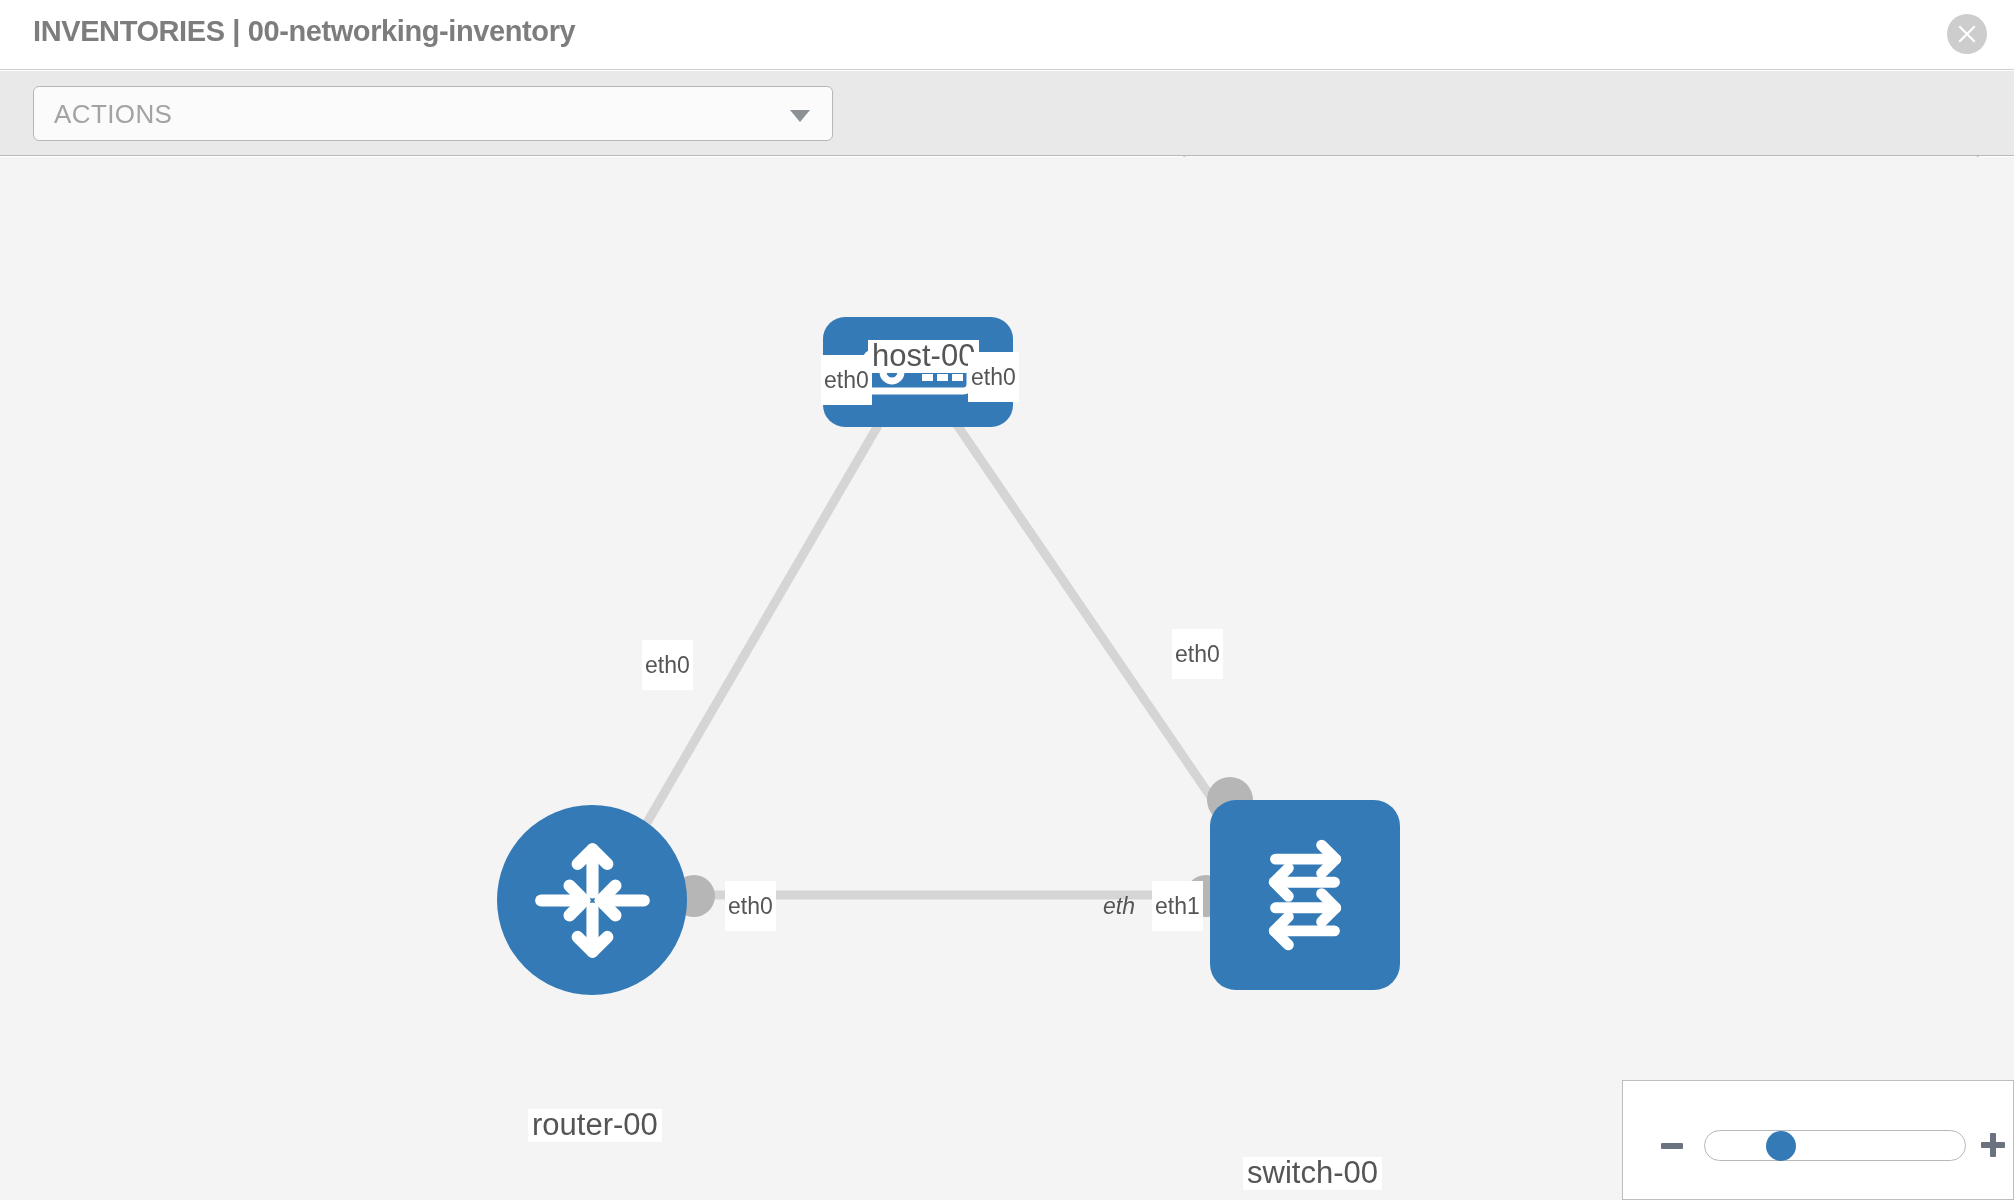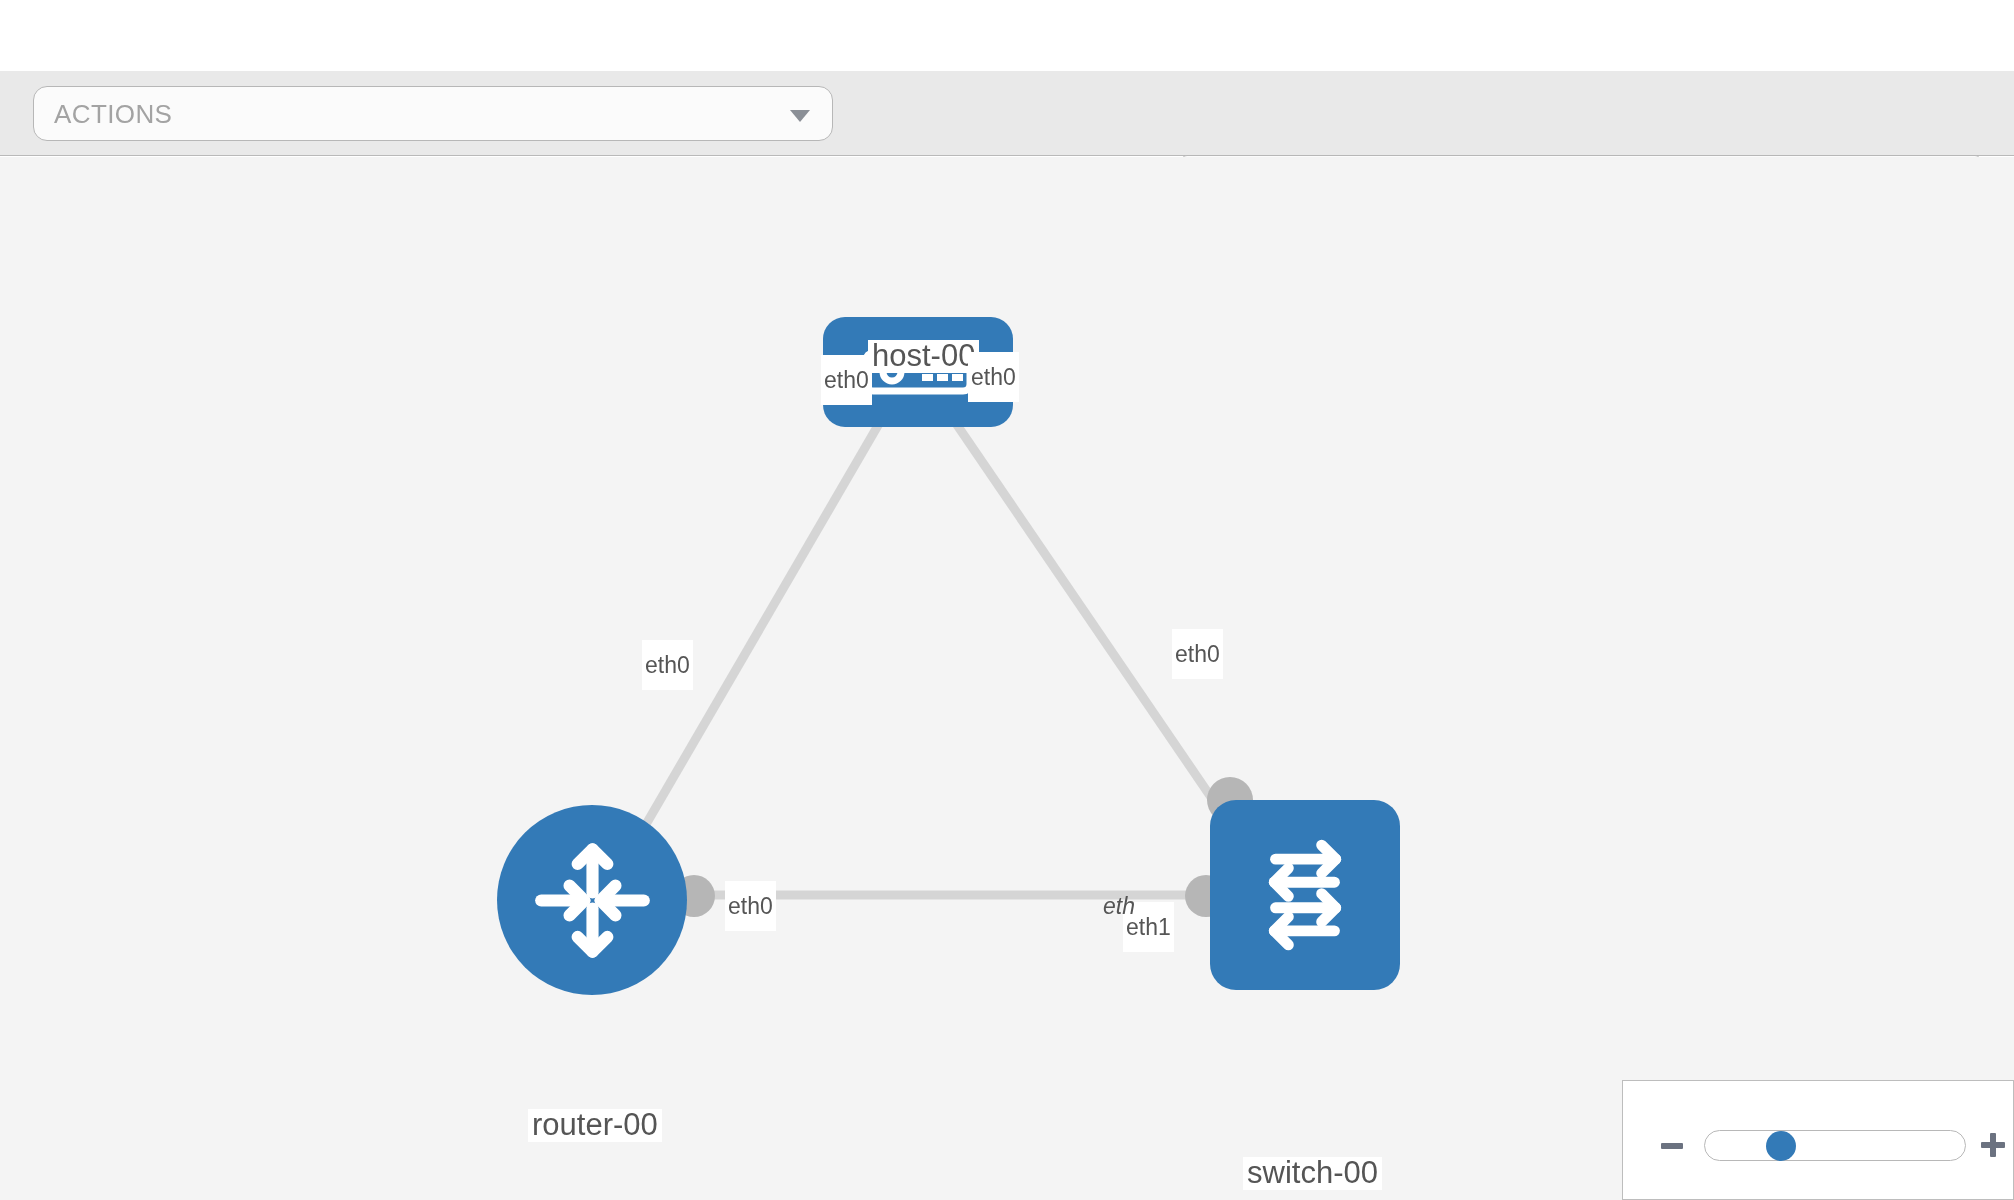--- a/index.html
+++ b/index.html
@@ -39,21 +39,21 @@
     position: absolute; left: 0; top: 71px;
     width: 2014px; height: 85px;
     background: #e9e9e9;
     border-bottom: 1px solid #b9b9b9;
   }
   .actions-select {
     position: absolute; left: 33px; top: 15px;
     width: 800px; height: 55px;
     background: #fbfbfb;
     border: 1px solid #b7b7b7;
-    border-radius: 14px;
+    border-radius: 6px;
     cursor: pointer;
   }
   .actions-select .lbl {
     position: absolute; left: 20px; top: 12px;
     font-size: 26px; color: #a3a3a3;
     letter-spacing: 0.4px;
     font-stretch: condensed;
   }
   .caret {
     position: absolute; right: 22px; top: 23px;
@@ -178,20 +178,28 @@
     content:""; position:absolute; background:#6b7280; border-radius:1px;
   }
   .zoom-plus:before { left: 0; top: 9px; width: 24px; height: 6px; }
   .zoom-plus:after  { left: 9px; top: 0; width: 6px; height: 24px; }
 </style>
 </head>
 <body>
 
 <div id="app">
 
+  <div class="header">
+    <div class="breadcrumb">INVENTORIES | 00-networking-inventory</div>
+    <div class="close-btn">
+      <svg width="40" height="40" viewBox="0 0 40 40" aria-hidden="true">
+        <path d="M13 11.5 L20 18.5 L27 11.5 L28.5 13 L21.5 20 L28.5 27 L27 28.5 L20 21.5 L13 28.5 L11.5 27 L18.5 20 L11.5 13 Z" fill="#ffffff"></path>
+      </svg>
+    </div>
+  </div>
 
   <div class="toolbar">
 
     <div class="actions-select">
       <span class="lbl">ACTIONS</span>
       <span class="caret"></span>
     </div>
 
     <div class="tool-icon" id="wrench-icon">
       <svg width="44" height="44" viewBox="0 0 24 24" aria-hidden="true">
@@ -277,21 +285,21 @@
 
     <div class="node-label" style="left:868px; top:183px;">host-00</div>
     <div class="node-label" style="left:528px; top:952px;">router-00</div>
     <div class="node-label" style="left:1243px; top:1000px;">switch-00</div>
 
     <div class="iface-label" style="left:821px; top:198px;">eth0</div>
     <div class="iface-label" style="left:968px; top:195px;">eth0</div>
     <div class="iface-label" style="left:642px; top:483px;">eth0</div>
     <div class="iface-label" style="left:1172px; top:472px;">eth0</div>
     <div class="iface-label" style="left:725px; top:724px;">eth0</div>
-    <div class="iface-label" style="left:1123px; top:724px;margin-top:21px;">eth1</div>
+    <div class="iface-label" style="left:1152px; top:724px;">eth1</div>
     <div class="iface-label" style="left:1100px; top:724px; background:transparent;font-style:italic;">eth</div>
 
   </div>
 
   <div class="zoom-panel">
     <div class="zoom-minus"></div>
     <div class="zoom-track"></div>
     <div class="zoom-thumb"></div>
     <div class="zoom-plus"></div>
   </div>

